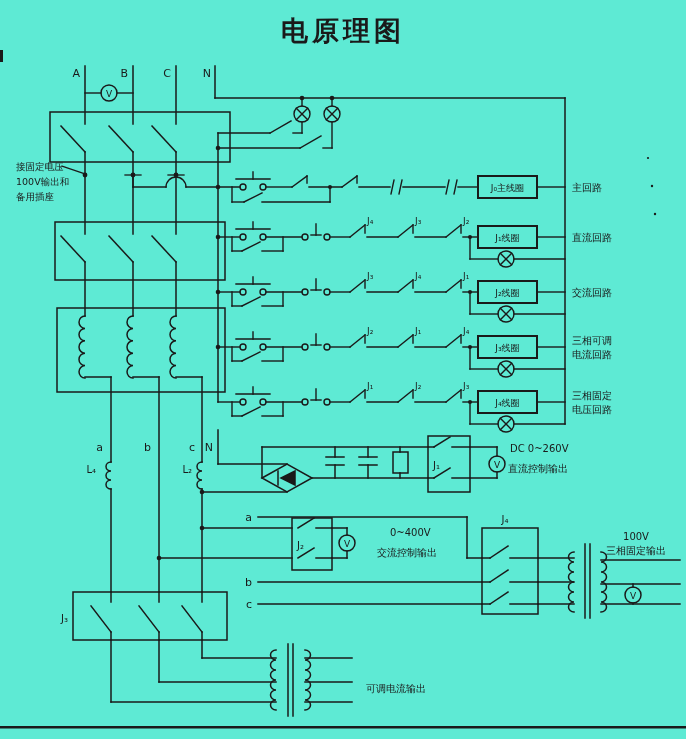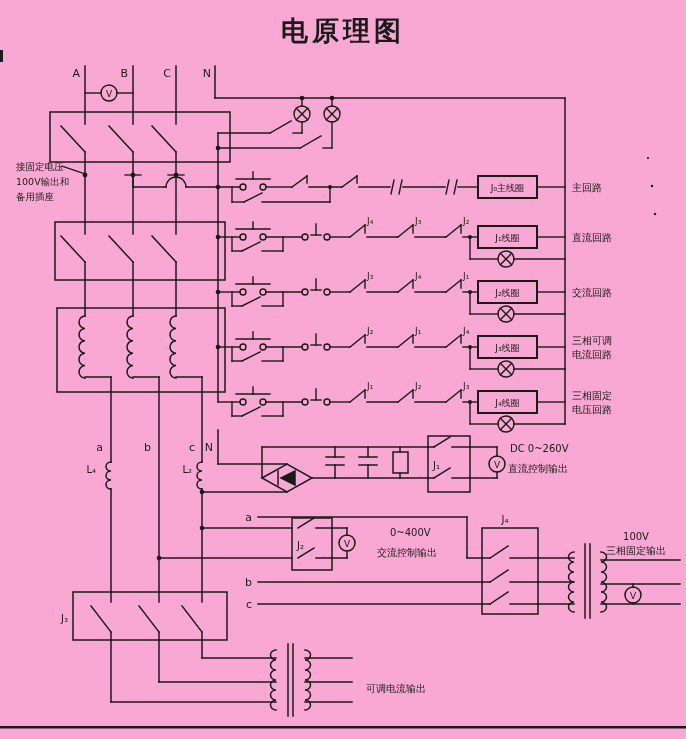--- a/index.html
+++ b/index.html
@@ -1,16 +1,16 @@
 <!DOCTYPE html>
 <html><head>
 <meta charset="utf-8">
 <style>
   html,body{margin:0;padding:0;background:#ffffff;}
-  .page{position:relative;width:686px;height:739px;background:#f9a8d4;overflow:hidden;
+  .page{position:relative;width:686px;height:739px;background:#5eead4;overflow:hidden;
         font-family:"DejaVu Sans","Liberation Sans",sans-serif;}
   svg{display:block;}
   svg text{fill:#1a1a1a;font-family:"DejaVu Sans","Liberation Sans",sans-serif;}
   .ttl{font-size:27px;font-weight:bold;letter-spacing:4px;}
   .ph{font-size:11px;}
   .sm{font-size:10px;}
   .tiny{font-size:9px;}
   .coiltxt{font-size:9px;}
   .note{font-size:9.5px;}
 </style>

